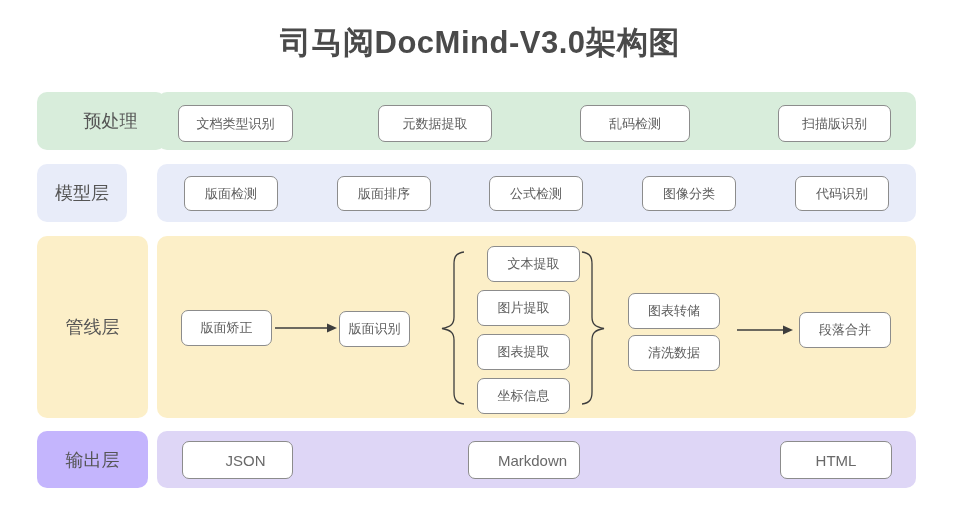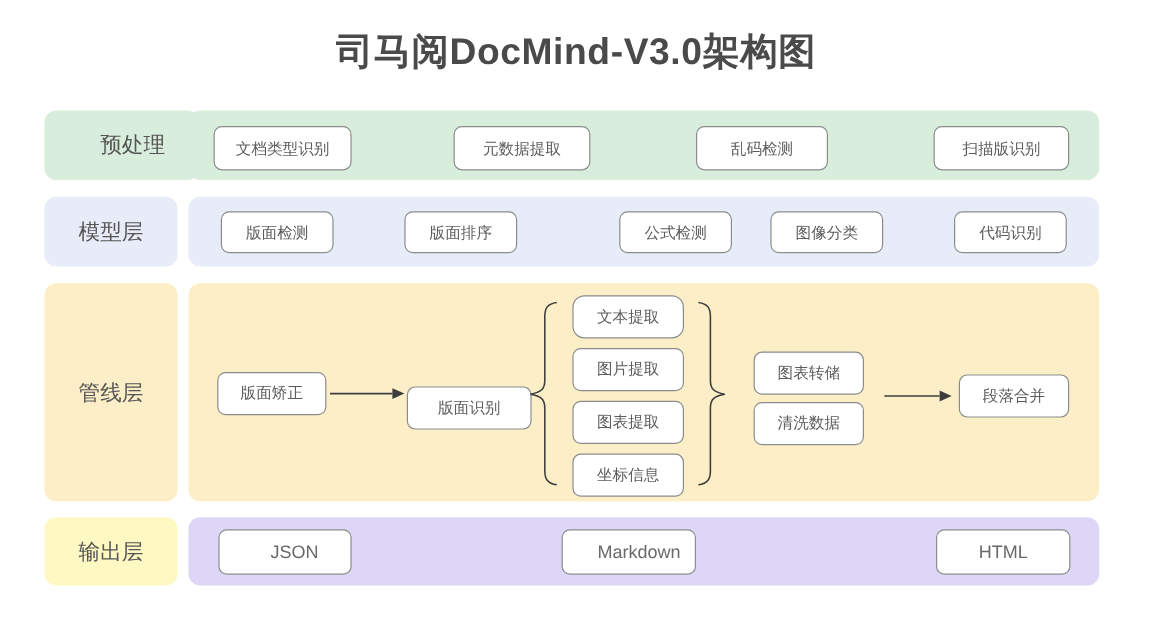--- a/index.html
+++ b/index.html
@@ -23,35 +23,35 @@
 
   <h1 class="title">司马阅DocMind-V3.0架构图</h1>
 
   <div class="rect label-box" style="left: 37px; top: 92px; width: 111px; height: 58px; background-color: rgb(216, 237, 219); padding-left: 18px;">预处理</div>
   <div class="rect" style="left: 157px; top: 92px; width: 759px; height: 58px; background-color: rgb(216, 237, 219);"></div>
   <div class="node" style="left:178px; top:105px; width:115px; height:37px;">文档类型识别</div>
   <div class="node" style="left:378px; top:105px; width:114px; height:37px;">元数据提取</div>
   <div class="node" style="left:580px; top:105px; width:110px; height:37px;text-align:right;">乱码检测</div>
   <div class="node" style="left:778px; top:105px; width:113px; height:37px;">扫描版识别</div>
 
-  <div class="rect label-box" style="left: 37px; top: 164px; width: 111px; height: 58px; background-color: rgb(232, 236, 249);">模型层</div>
+  <div class="rect label-box" style="left: 37px; top: 164px; width: 90px; height: 58px; background-color: rgb(232, 236, 249);">模型层</div>
   <div class="rect" style="left: 157px; top: 164px; width: 759px; height: 58px; background-color: rgb(232, 236, 249);"></div>
   <div class="node" style="left:184px; top:176px; width:94px; height:35px;">版面检测</div>
   <div class="node" style="left:337px; top:176px; width:94px; height:35px;">版面排序</div>
-  <div class="node" style="left:489px; top:176px; width:94px; height:35px;margin-left:27px;">公式检测</div>
+  <div class="node" style="left:489px; top:176px; width:94px; height:35px;">公式检测</div>
   <div class="node" style="left:642px; top:176px; width:94px; height:35px;">图像分类</div>
   <div class="node" style="left:795px; top:176px; width:94px; height:35px;">代码识别</div>
 
   <div class="rect label-box" style="left: 37px; top: 236px; width: 111px; height: 182px; background-color: rgb(252, 239, 200);">管线层</div>
   <div class="rect" style="left: 157px; top: 236px; width: 759px; height: 182px; background-color: rgb(252, 239, 200);"></div>
 
   <div class="node" style="left:181px; top:310px; width:91px; height:36px;">版面矫正</div>
-  <div class="node" style="left:339px; top:322px; width:104px; height:36px;">版面识别</div>
+  <div class="node" style="left:339px; top:311px; width:71px; height:36px;">版面识别</div>
 
-  <div class="node" style="left:477px; top:246px; width:93px; height:36px;border-radius:10px;">文本提取</div>
+  <div class="node" style="left:487px; top:246px; width:93px; height:36px;">文本提取</div>
   <div class="node" style="left:477px; top:290px; width:93px; height:36px;">图片提取</div>
   <div class="node" style="left:477px; top:334px; width:93px; height:36px;">图表提取</div>
   <div class="node" style="left:477px; top:378px; width:93px; height:36px;">坐标信息</div>
 
   <div class="node" style="left:628px; top:293px; width:92px; height:36px;">图表转储</div>
   <div class="node" style="left:628px; top:335px; width:92px; height:36px;">清洗数据</div>
 
   <div class="node" style="left:799px; top:312px; width:92px; height:36px;">段落合并</div>
 
   <svg class="overlay" width="960" height="516" viewBox="0 0 960 516">
@@ -62,19 +62,19 @@
                C 451 330 454 333 454 340 L 454 392 C 454 399 456 403 464 404"></path>
       <path d="M 582 252 C 590 253 592 257 592 264 L 592 317 C 592 324 595 327 604 328.5
                C 595 330 592 333 592 340 L 592 392 C 592 399 590 403 582 404"></path>
     </g>
     <g fill="#3d3d3d" stroke="none">
       <polygon points="327,323.5 337,328 327,332.5"></polygon>
       <polygon points="783,325.5 793,330 783,334.5"></polygon>
     </g>
   </svg>
 
-  <div class="rect label-box" style="left: 37px; top: 431px; width: 111px; height: 57px; background-color: #fef9c3;">输出层</div>
+  <div class="rect label-box" style="left: 37px; top: 431px; width: 111px; height: 57px; background-color: #c4b5fd;">输出层</div>
   <div class="rect" style="left: 157px; top: 431px; width: 759px; height: 57px; background-color: rgb(222, 214, 246);"></div>
   <div class="node out" style="left:182px; top:441px; width:111px; height:38px;padding-left:16px;">JSON</div>
   <div class="node out" style="left:468px; top:441px; width:112px; height:38px;padding-left:17px;">Markdown</div>
   <div class="node out" style="left:780px; top:441px; width:112px; height:38px;">HTML</div>
 
 </div>
 
 </body></html>

